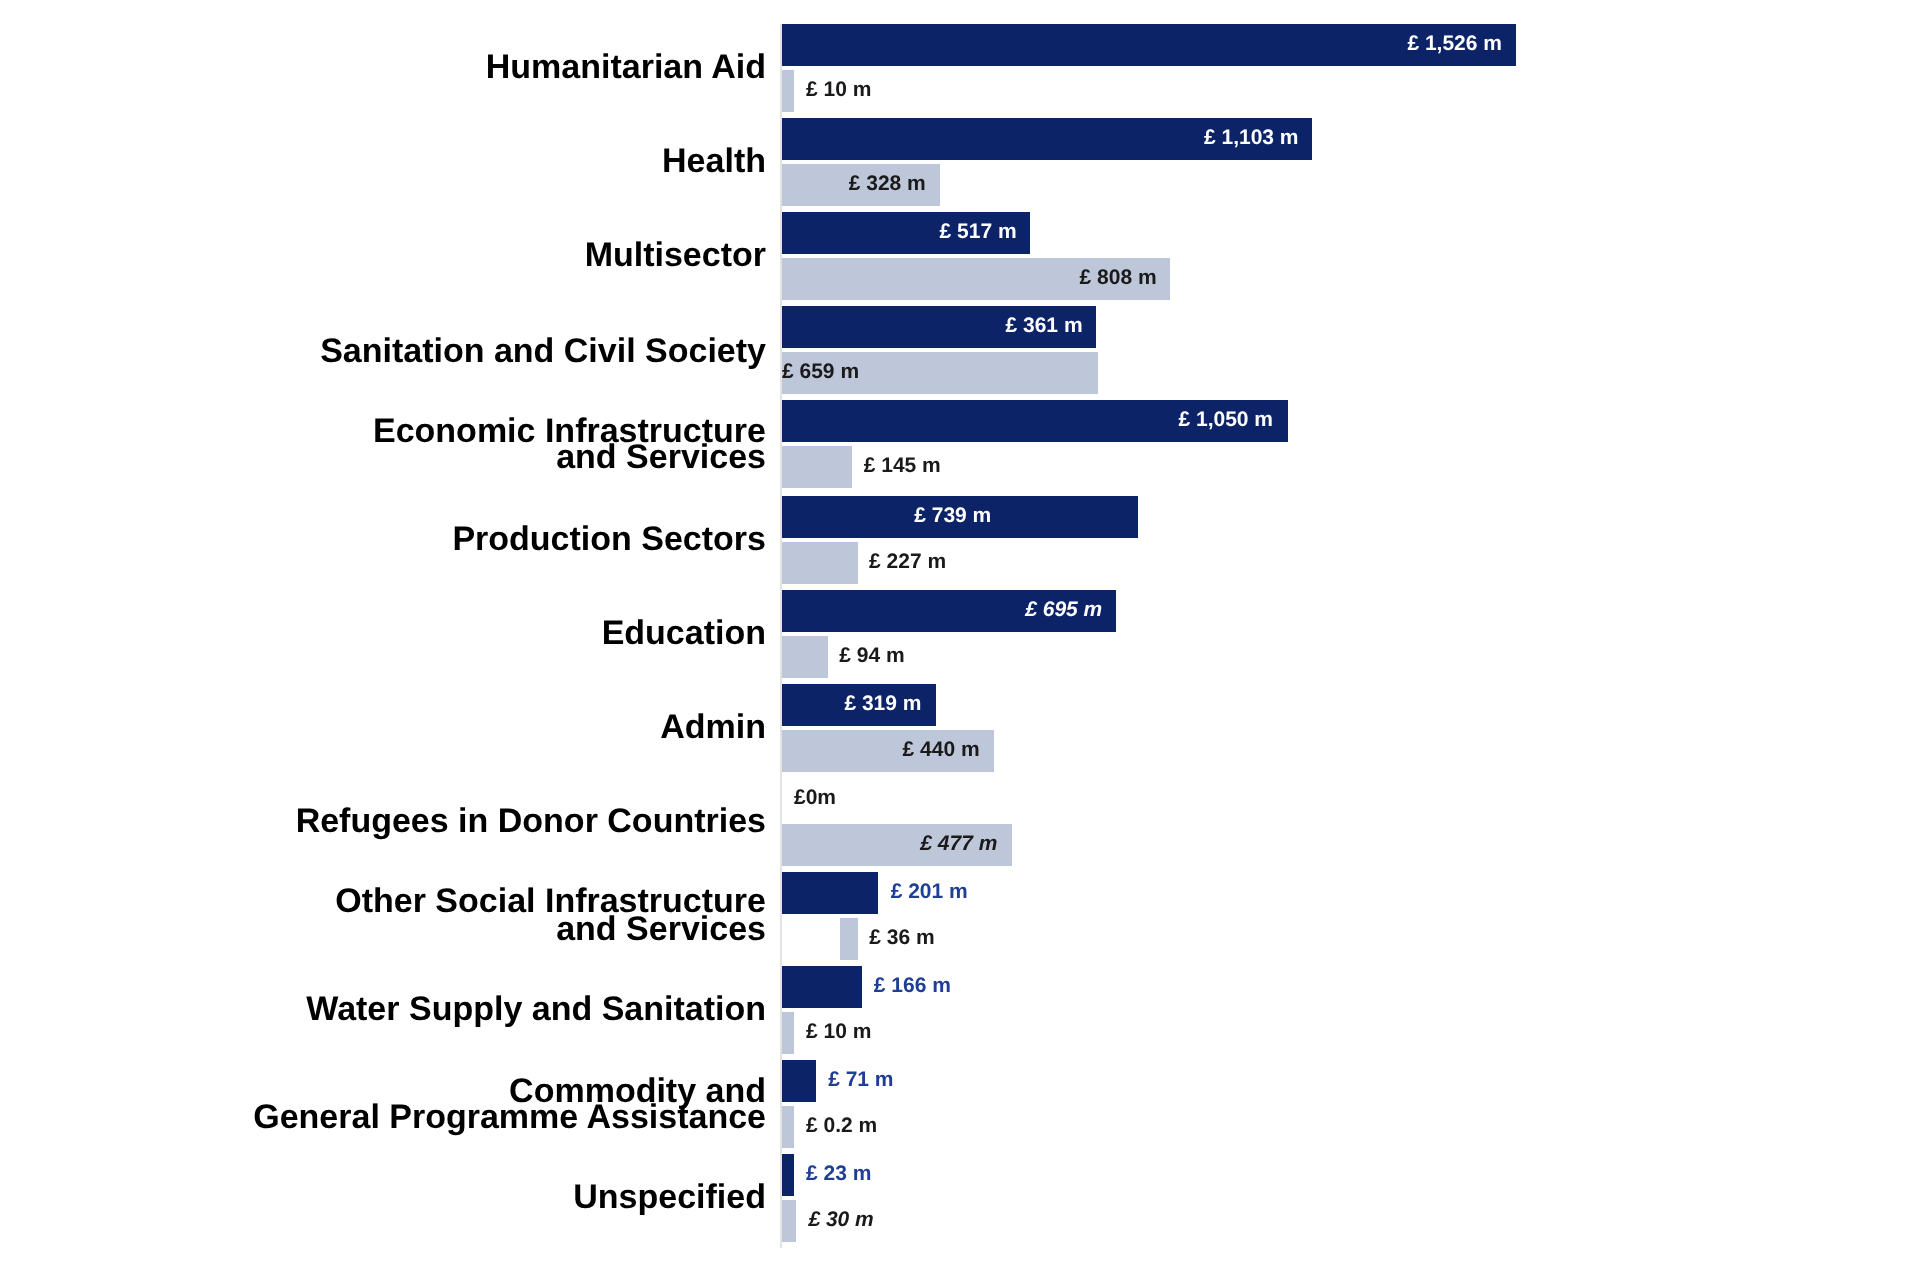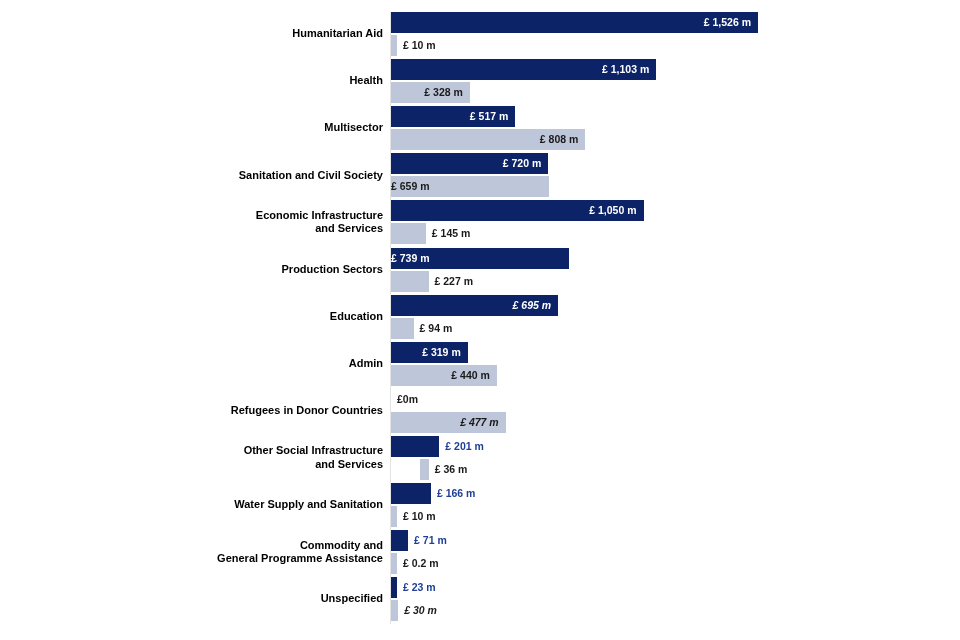--- a/index.html
+++ b/index.html
@@ -42,21 +42,21 @@
     position: absolute;
     left: 0;
     width: 960px;
   }
 
   .cat-label {
     position: absolute;
     left: 0px;
     width: 383px;
     text-align: right;
-    font-size: 11px;
+    font-size: 17px;
     font-weight: bold;
     color: #000000;
     line-height: 13.5px;
     letter-spacing: 0px;
   }
 
   .bar-track {
     position: absolute;
     left: 391px;
     height: 21px;
@@ -137,21 +137,21 @@
         </div>
         <div class="bar-track" style="top: 23px;">
           <div class="bar light" title="£ 808 m" style="width: 194.324px; background: rgb(190, 198, 217);"></div>
           <div class="bar-value inside-light" style="left: 0px; width: 187.324px; text-align: right;">£ 808 m</div>
         </div>
       </div>
       <div class="cat-row" style="top: 153.3px; height: 47.1px;">
         <div class="cat-label" style="top: 15.25px;">Sanitation and Civil Society</div>
         <div class="bar-track" style="top: 0px;">
           <div class="bar dark" title="£ 654 m" style="width: 157.287px; background: rgb(12, 35, 103);"></div>
-          <div class="bar-value inside-dark" style="left: 0px; width: 150.287px; text-align: right;">£ 720 m</div>
+          <div class="bar-value inside-dark" style="left: 0px; width: 150.287px; text-align: right;">£ 361 m</div>
         </div>
         <div class="bar-track" style="top: 23px;">
           <div class="bar light" title="£ 659 m" style="width: 158.489px; background: rgb(190, 198, 217);"></div>
           <div class="bar-value inside-light" style="left: 0px; width: 151.489px; ">£ 659 m</div>
         </div>
       </div>
       <div class="cat-row" style="top: 200.4px; height: 47.1px;">
         <div class="cat-label" style="top: 8.5px;">Economic Infrastructure<br>and Services</div>
         <div class="bar-track" style="top: 0px;">
           <div class="bar dark" title="£ 1,050 m" style="width: 252.525px; background: rgb(12, 35, 103);"></div>
@@ -159,21 +159,21 @@
         </div>
         <div class="bar-track" style="top: 23px;">
           <div class="bar light" title="£ 145 m" style="width: 34.8725px; background: rgb(190, 198, 217);"></div>
           <div class="bar-value outside-light" style="left: 40.8725px; text-align: left;">£ 145 m</div>
         </div>
       </div>
       <div class="cat-row" style="top: 247.5px; height: 47.1px;">
         <div class="cat-label" style="top: 15.25px;">Production Sectors</div>
         <div class="bar-track" style="top: 0px;">
           <div class="bar dark" title="£ 739 m" style="width: 177.73px; background: rgb(12, 35, 103);"></div>
-          <div class="bar-value inside-dark" style="left: 0px; width: 170.73px; text-align: left;">£ 739 m</div>
+          <div class="bar-value inside-dark" style="left: 0px; width: 170.73px; text-align: center;">£ 739 m</div>
         </div>
         <div class="bar-track" style="top: 23px;">
           <div class="bar light" title="£ 156 m" style="width: 37.518px; background: rgb(190, 198, 217);"></div>
           <div class="bar-value outside-light" style="left: 43.518px; text-align: left;">£ 227 m</div>
         </div>
       </div>
       <div class="cat-row" style="top: 294.6px; height: 47.1px;">
         <div class="cat-label" style="top: 15.25px;">Education</div>
         <div class="bar-track" style="top: 0px;">
           <div class="bar dark" title="£ 695 m" style="width: 167.148px; background: rgb(12, 35, 103);"></div>

